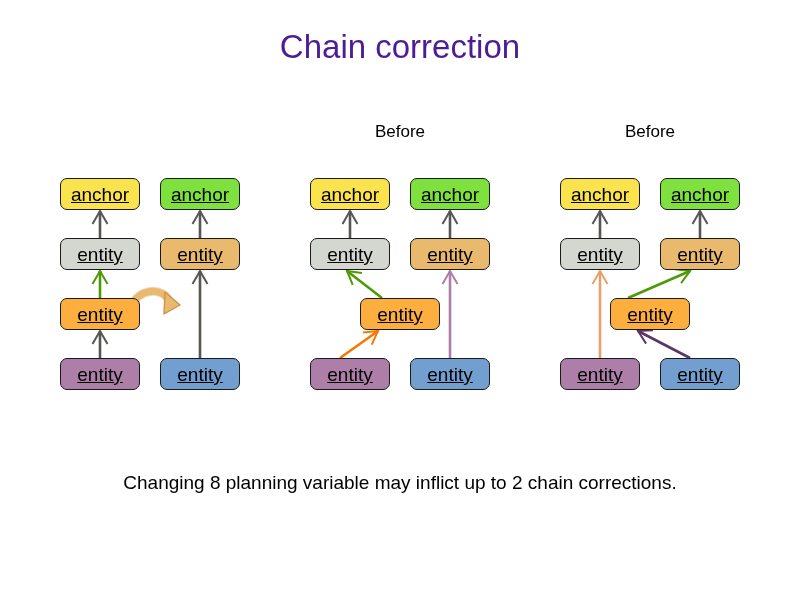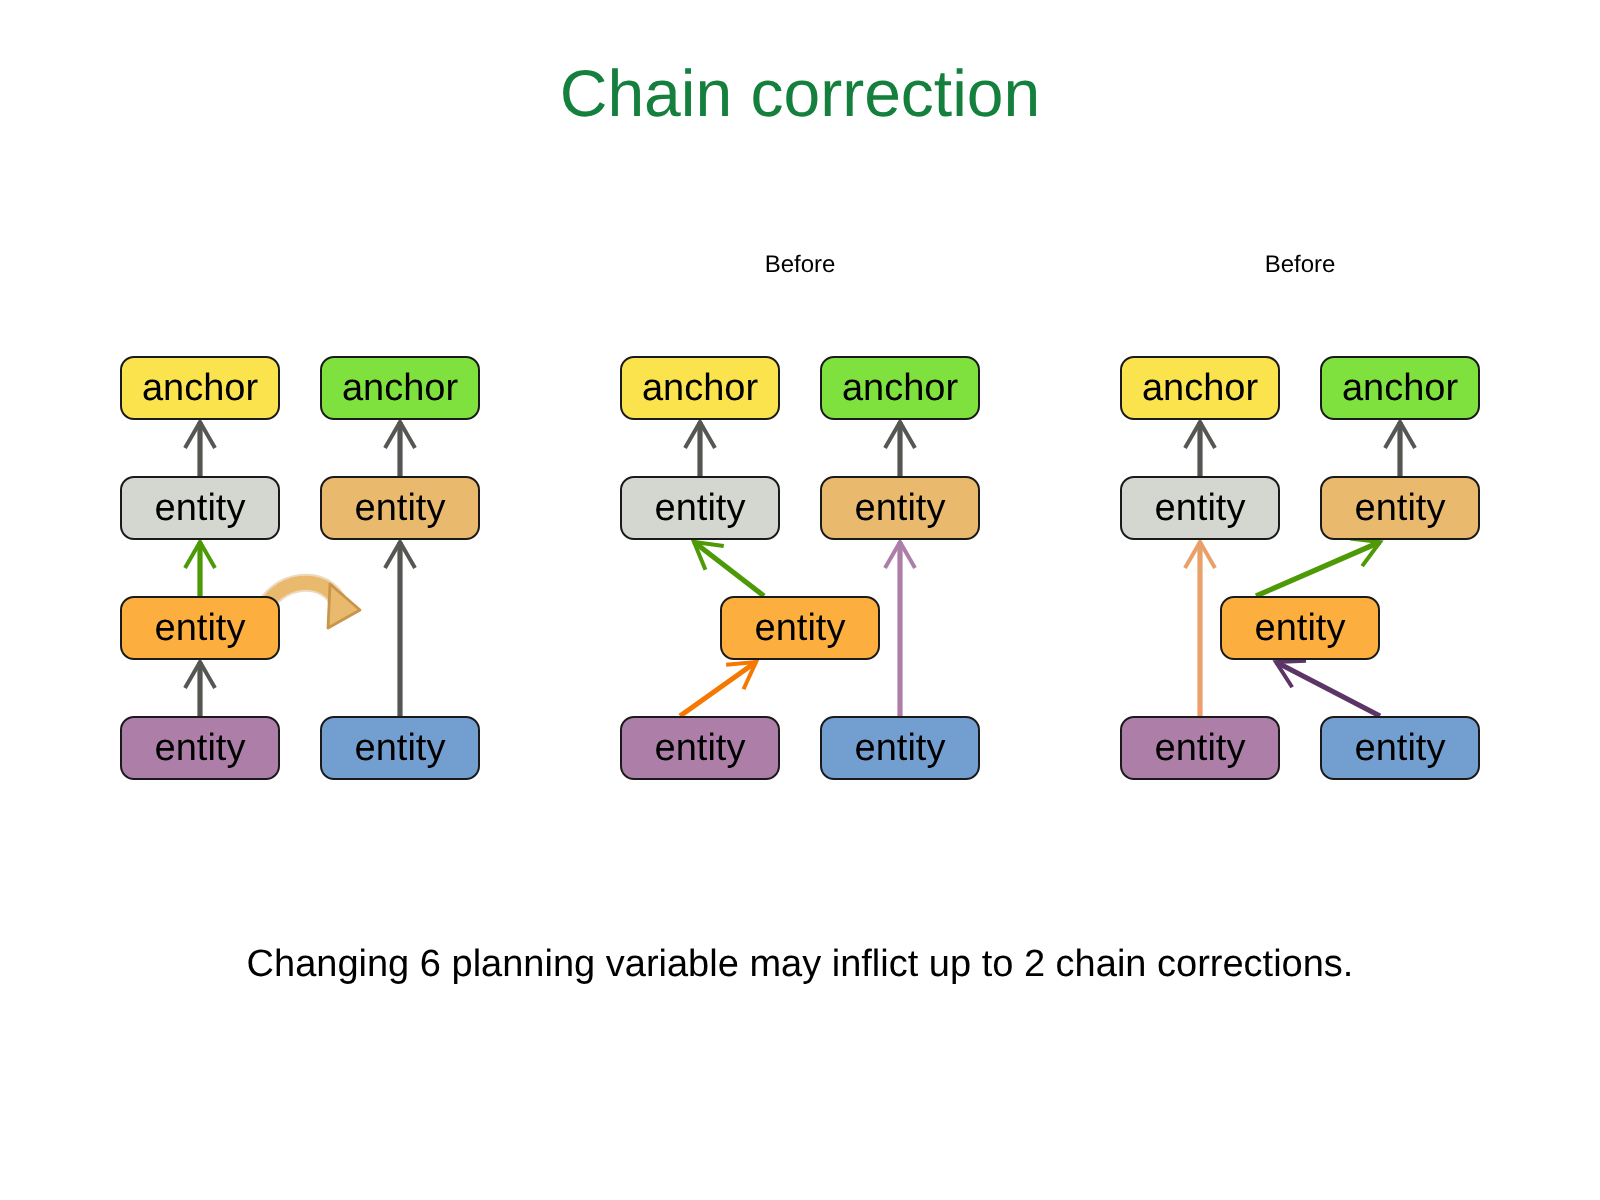--- a/index.html
+++ b/index.html
@@ -15,27 +15,27 @@
     overflow: hidden;
     font-family: "Liberation Sans", sans-serif;
   }
   #title {
     position: absolute;
     left: 0;
     top: 26px;
     width: 800px;
     text-align: center;
     font-size: 33px;
-    color: #15803d;
+    color: #4c1d95;
     line-height: 42px;
     white-space: nowrap;
   }
   .stage-label {
     position: absolute;
-    font-size: 12px;
+    font-size: 17px;
     color: #000000;
     text-align: center;
     white-space: nowrap;
     line-height: 20px;
   }
   #caption {
     position: absolute;
     left: 0;
     top: 470px;
     width: 800px;
@@ -51,20 +51,21 @@
     border: 1.5px solid #1a1a1a;
     border-radius: 7px;
     font-size: 19px;
     color: #000000;
     display: flex;
     align-items: center;
     justify-content: center;
     line-height: 1;
     z-index: 3;
     white-space: nowrap;
+    text-decoration: underline;
   }
   svg.edges {
     position: absolute;
     left: 0;
     top: 0;
     width: 800px;
     height: 600px;
     z-index: 1;
     overflow: visible;
   }
@@ -214,15 +215,15 @@
       <div class="node" style="left: 660px; top: 358px; width: 80px; height: 32px; background: rgb(114, 159, 207);">
         <span>entity</span>
       </div>
     </div>
 
   <div id="labels-layer">
       <div class="stage-label" style="left: 320px; top: 122px; width: 160px;">Before</div>
       <div class="stage-label" style="left: 570px; top: 122px; width: 160px;">Before</div>
     </div>
 
-  <div id="caption">Changing 6 planning variable may inflict up to 2 chain corrections.</div>
+  <div id="caption">Changing 8 planning variable may inflict up to 2 chain corrections.</div>
 
 </div>
 
 </body></html>

